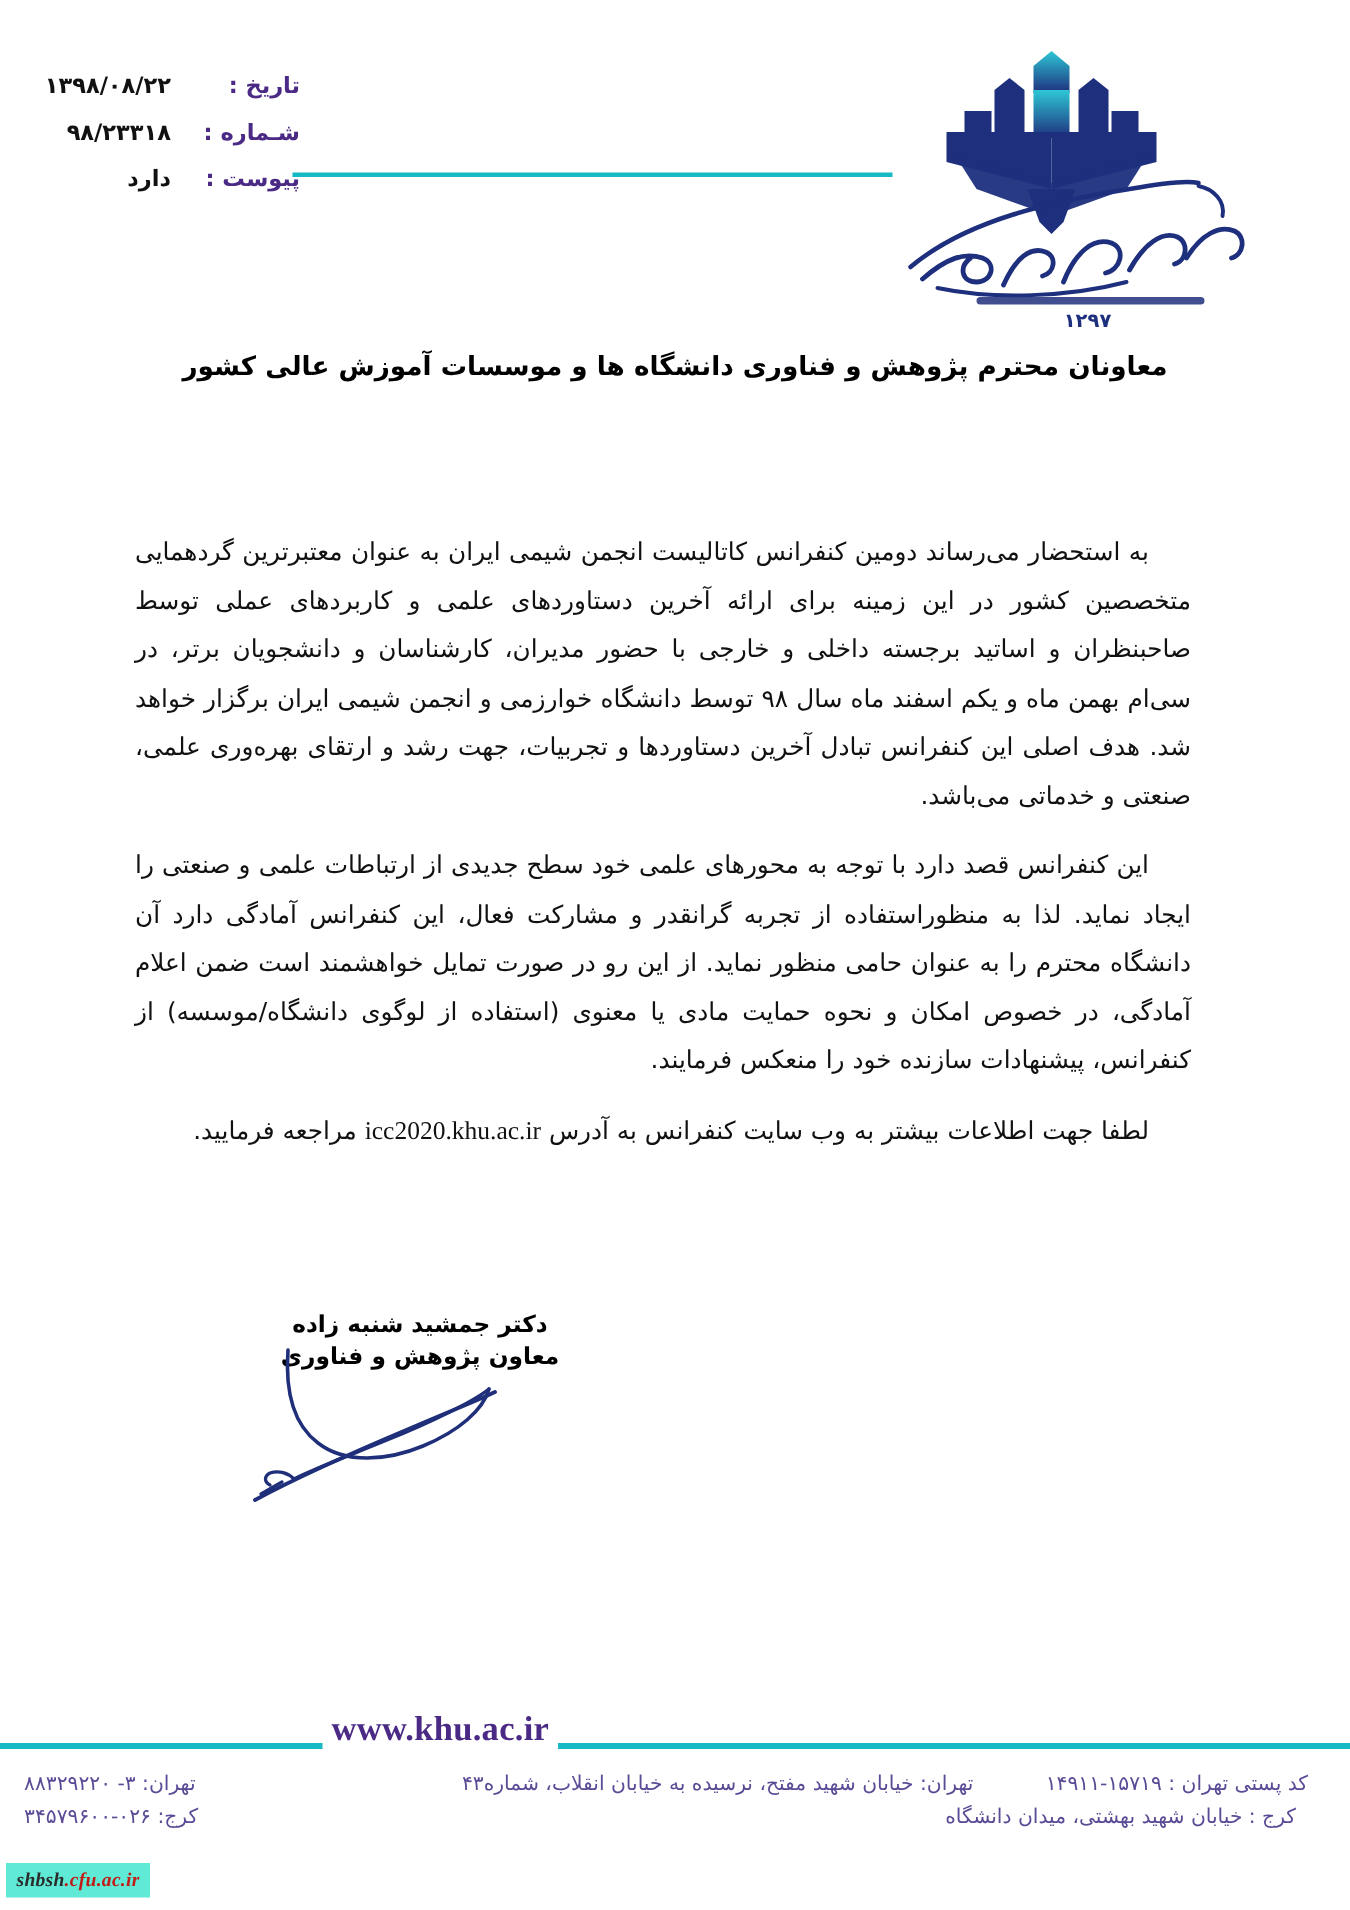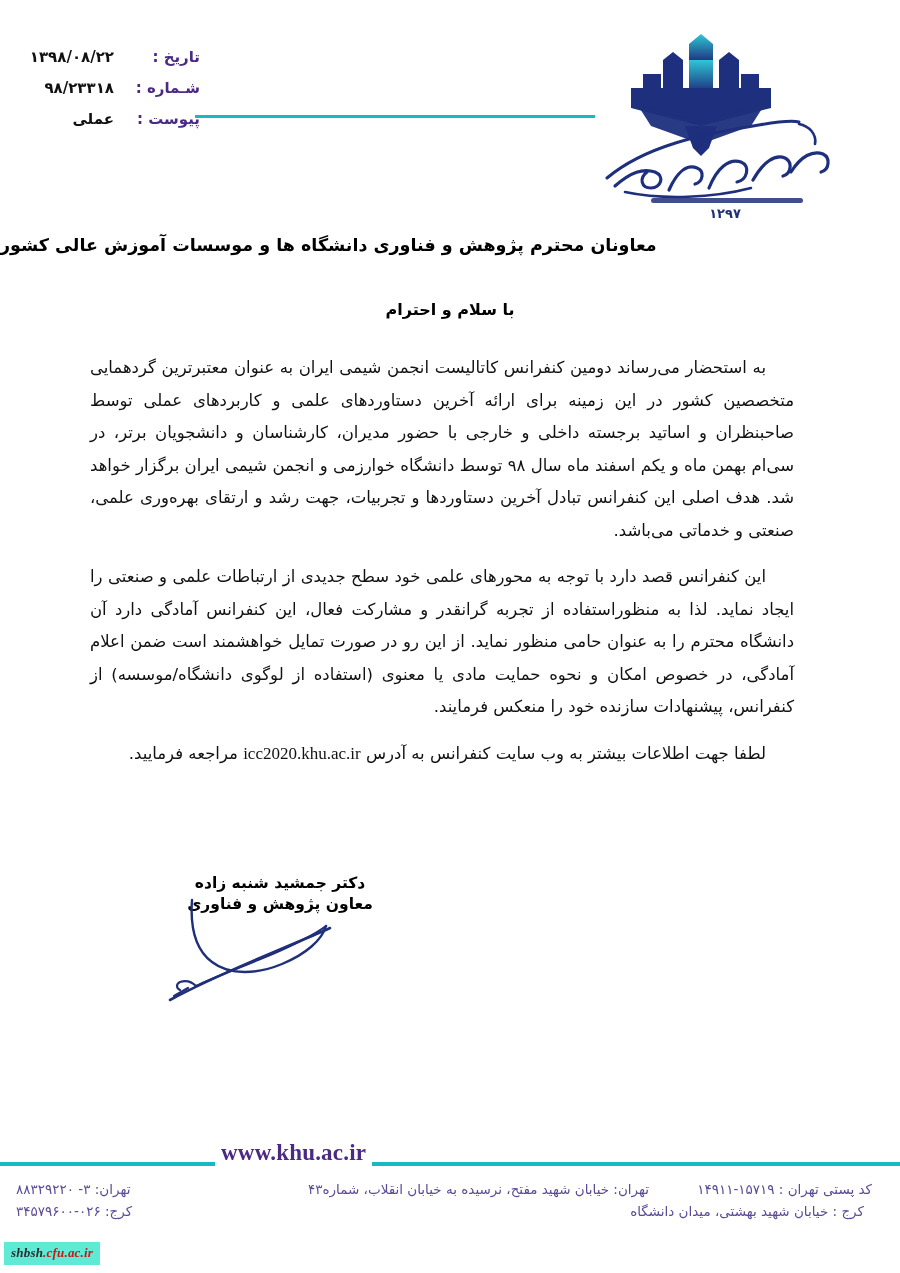--- a/index.html
+++ b/index.html
@@ -32,21 +32,21 @@
   
   .teal-rule{position:absolute;top:115px;left:195px;width:400px;height:3px;background:#17b9c4;}
 
   
   .logo{position:absolute;top:22px;left:585px;width:280px;height:200px;}
   .logo svg{width:100%;height:100%;display:block;}
 
   
   .addressee{
     position:absolute;top:235px;left:0;width:900px;
-    text-align:left;font-weight:bold;font-size:17.5px;
+    text-align:center;font-weight:bold;font-size:17.5px;
     direction:rtl;color:#000;
   }
   .greeting{
     position:absolute;top:300px;right:90px;width:720px;
     text-align:center;font-weight:bold;font-size:16px;
     direction:rtl;
   }
 
   .body-text{
     position:absolute;top:352px;right:90px;width:720px;
@@ -113,21 +113,21 @@
       <div class="meta-row">
         <span class="meta-label">تاريخ :</span>
         <span class="meta-val">۱۳۹۸/۰۸/۲۲</span>
       </div>
       <div class="meta-row">
         <span class="meta-label">شـماره :</span>
         <span class="meta-val">۹۸/۲۳۳۱۸</span>
       </div>
       <div class="meta-row">
         <span class="meta-label">پيوست :</span>
-        <span class="meta-val">عملی</span>
+        <span class="meta-val">دارد</span>
       </div>
     </div>
 
     <div class="teal-rule"></div>
 
     <div class="logo">
       <svg viewBox="0 0 280 200" xmlns="http://www.w3.org/2000/svg" aria-hidden="true">
         <defs>
           <linearGradient id="tg" x1="0" y1="0" x2="0" y2="1">
             <stop offset="0%" stop-color="#2ec7d6"></stop>
@@ -170,21 +170,20 @@
 
         <g fill="#1e2f7d">
           <rect x="66" y="176" width="152" height="5" rx="2.5" opacity="0.85"></rect>
         </g>
         <text x="140" y="196" text-anchor="middle" font-size="13" font-family="DejaVu Sans, sans-serif" fill="#1e2f7d" font-weight="bold">۱۲۹۷</text>
       </svg>
     </div>
   </div>
 
   <div class="addressee">معاونان محترم پژوهش و فناوری دانشگاه ها و موسسات آموزش عالی کشور</div>
-  <div class="greeting">با سلام و احترام</div>
 
   <div class="body-text">
     <p>به استحضار می‌رساند دومین کنفرانس کاتالیست انجمن شیمی ایران به عنوان معتبرترین گردهمایی متخصصین کشور در این زمینه برای ارائه آخرین دستاوردهای علمی و کاربردهای عملی توسط صاحبنظران و اساتید برجسته داخلی و خارجی با حضور مدیران، کارشناسان و دانشجویان برتر، در سی‌ام بهمن ماه  و یکم اسفند ماه سال ۹۸ توسط دانشگاه خوارزمی  و انجمن شیمی ایران برگزار خواهد شد. هدف اصلی این کنفرانس تبادل آخرین دستاوردها و تجربیات، جهت رشد و ارتقای بهره‌وری علمی، صنعتی و خدماتی می‌باشد.</p>
     <p>این کنفرانس قصد دارد با توجه به محورهای علمی خود سطح جدیدی از ارتباطات علمی و صنعتی را ایجاد نماید. لذا به منظوراستفاده از تجربه گرانقدر و مشارکت فعال، این کنفرانس آمادگی دارد آن دانشگاه محترم را به عنوان حامی منظور نماید. از این رو در صورت تمایل خواهشمند است ضمن اعلام آمادگی، در خصوص امکان و نحوه حمایت مادی یا معنوی (استفاده از لوگوی دانشگاه/موسسه) از کنفرانس، پیشنهادات سازنده خود را منعکس فرمایند.</p>
     <p class="last">
       <span>لطفا جهت اطلاعات بیشتر به وب سایت کنفرانس به آدرس </span><span class="ltr">icc2020.khu.ac.ir</span><span> مراجعه فرمایید.</span>
     </p>
   </div>
 
   <div class="sign-block">

